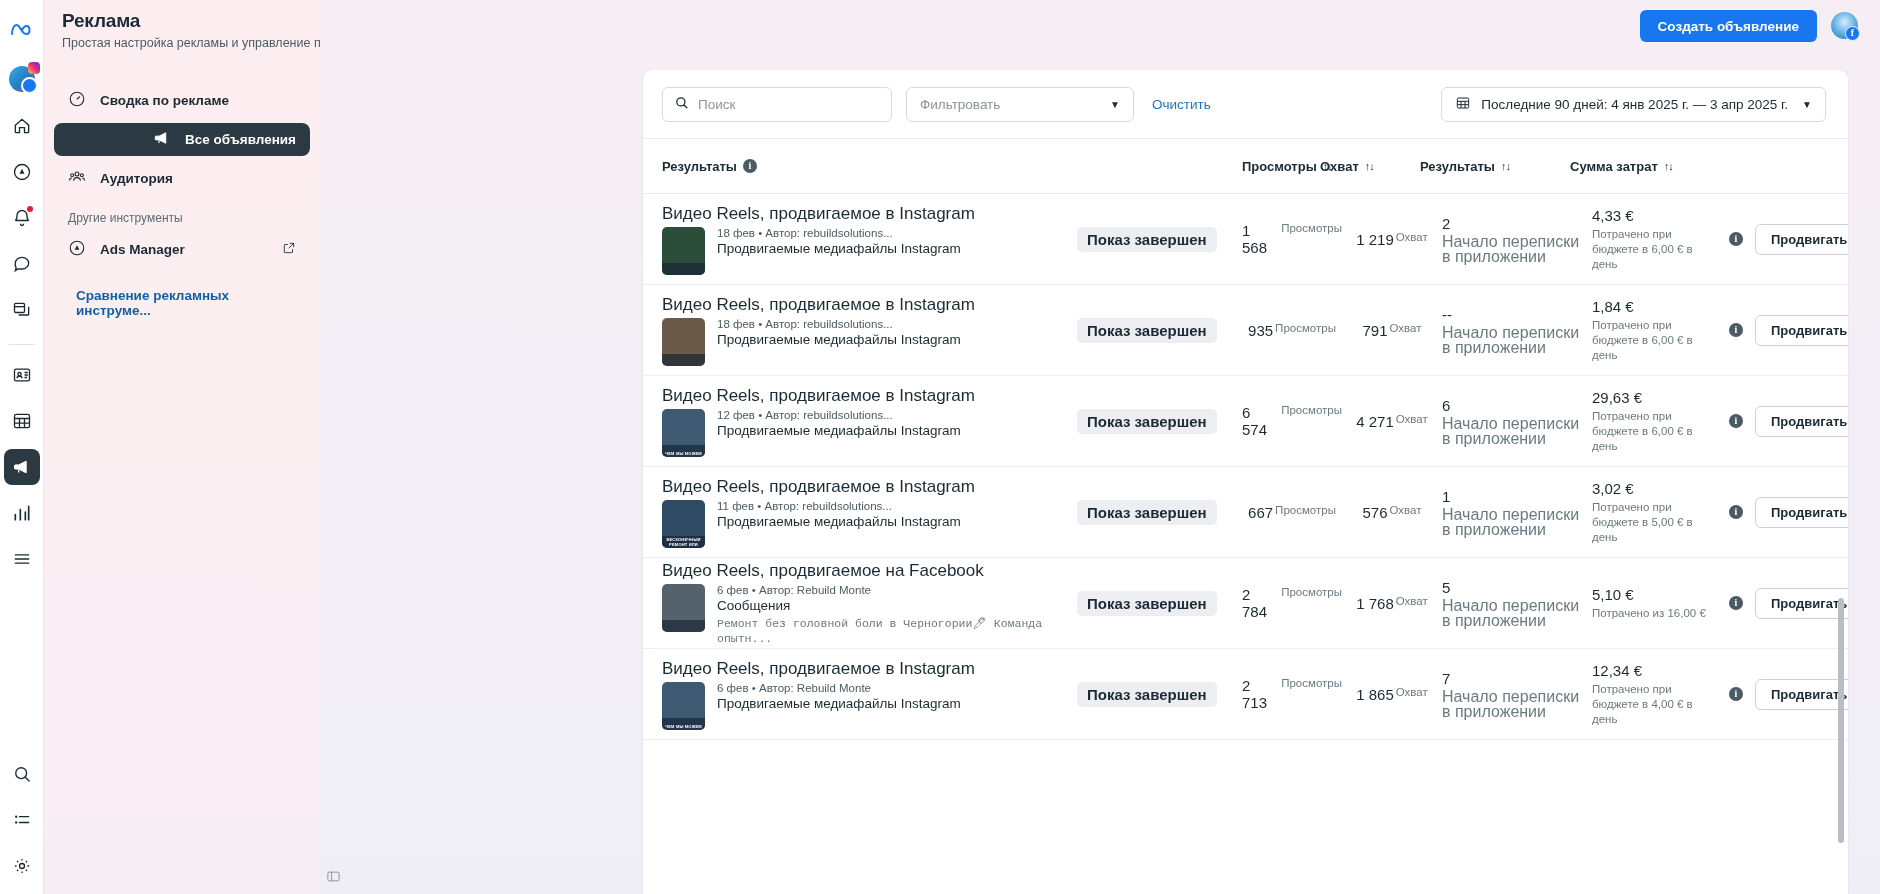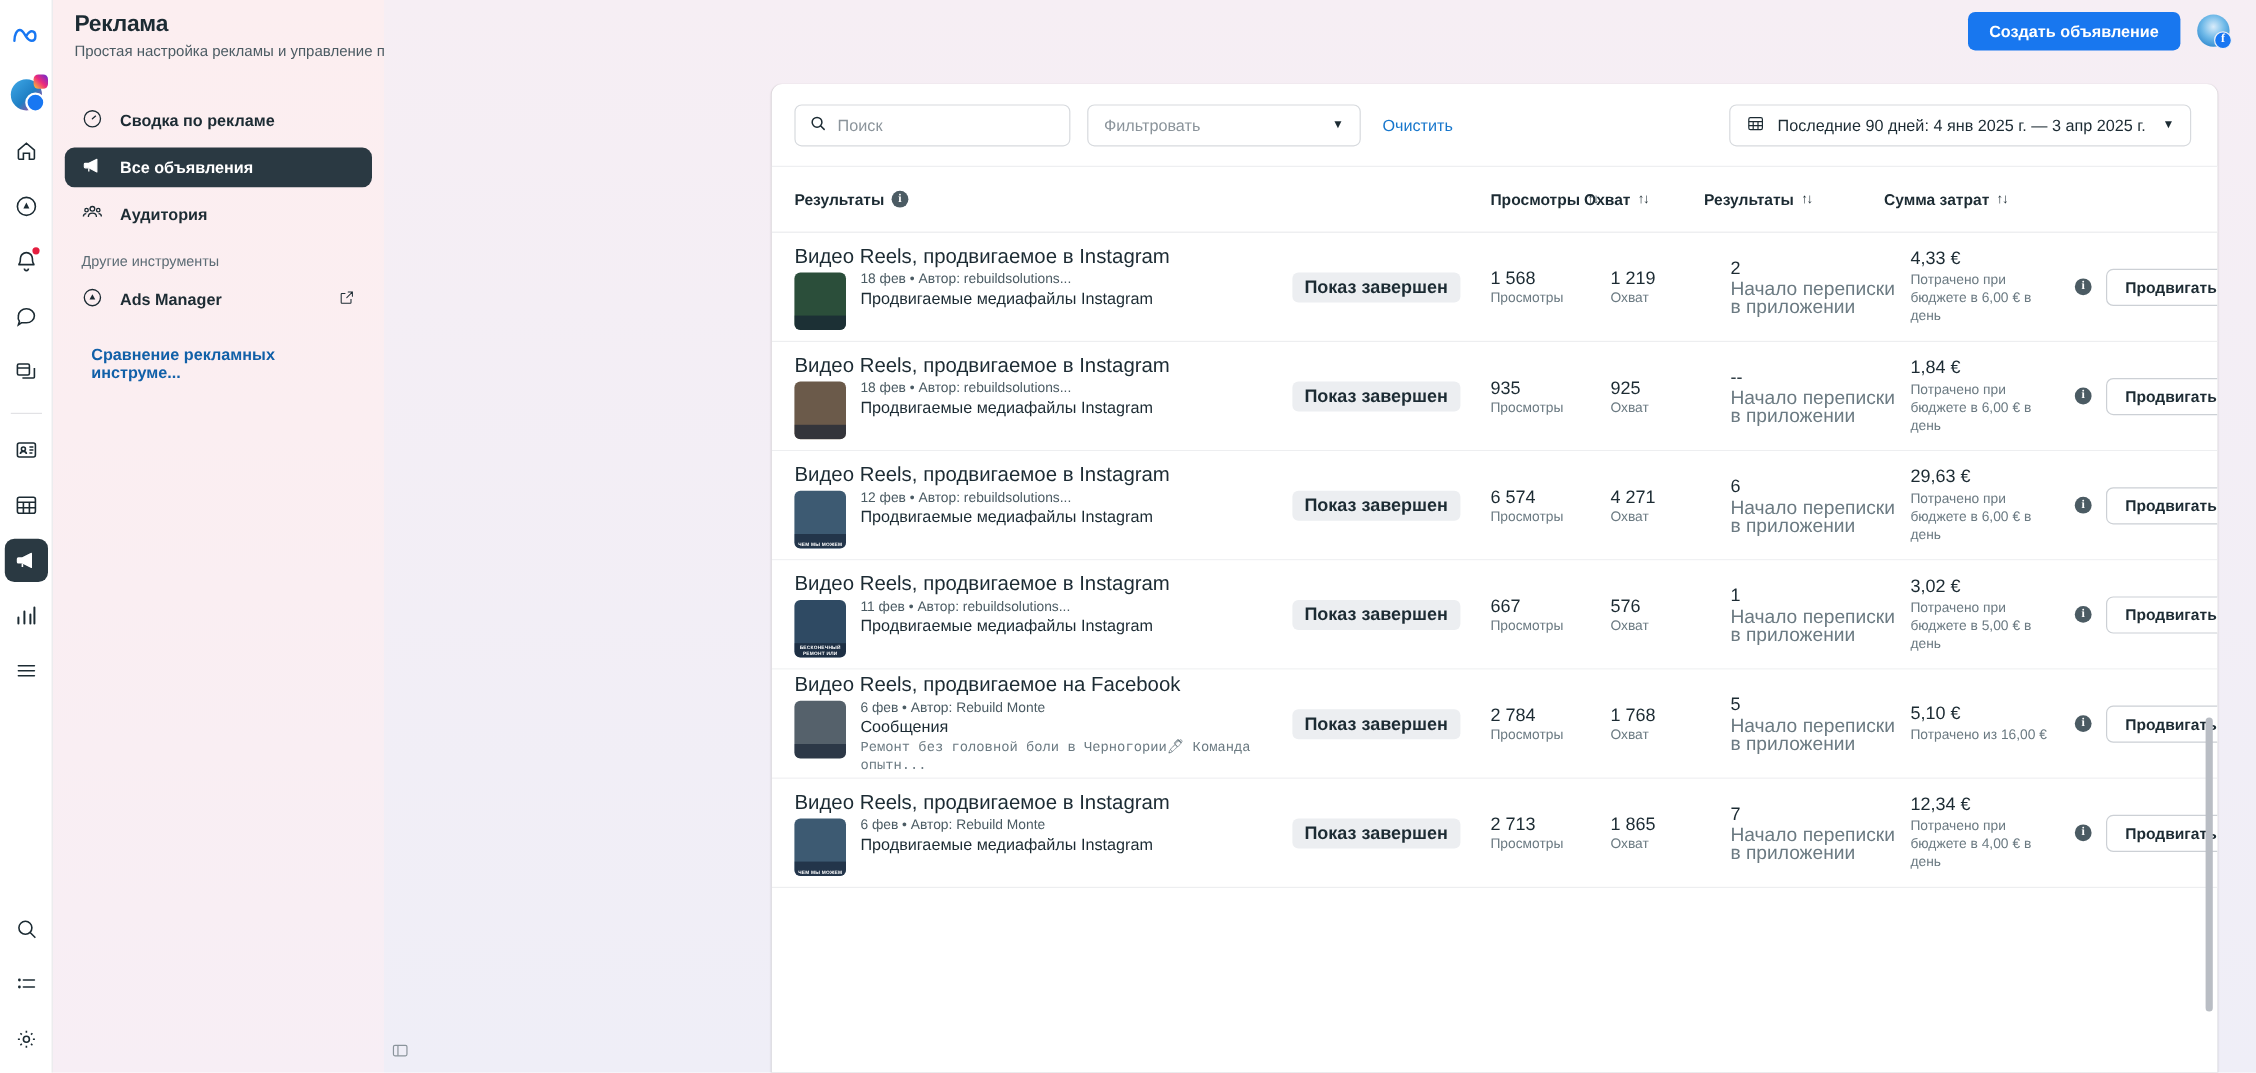--- a/index.html
+++ b/index.html
@@ -66,21 +66,21 @@
     font-size: 12.5px; color: #4b5b63; margin-top: 4px;
     white-space: nowrap;
   }
   .nav { margin-top: 34px; padding: 0 10px; }
   .nav-item {
     display: flex; align-items: center; gap: 14px;
     height: 33px; padding: 0 14px; border-radius: 8px;
     font-size: 13.5px; font-weight: 700; color: #1c2b33;
     cursor: pointer; margin-bottom: 6px;
   }
-  .nav-item.active { background: #2a3942; color: #ffffff; }
+  .nav-item.active { background: #2a3942; color: #ffffff; justify-content: flex-end; }
   .nav-item.active svg { stroke: #ffffff; }
   .nav-item svg { stroke: #1c2b33; fill: none; stroke-width: 1.5; flex: 0 0 auto; }
   .nav-group-label {
     font-size: 12px; color: #5c6c75; margin: 16px 0 8px 14px; font-weight: 400;
   }
   .nav-item .ext { margin-left: auto; }
   .compare-link {
     margin: 22px 0 0 8px; padding: 0 14px;
     font-size: 13.5px; font-weight: 700; color: #1160a8; cursor: pointer;
   }
@@ -202,21 +202,21 @@
     font-weight:700; letter-spacing:.2px; overflow:hidden;
   }
   .ad-meta { font-size: 11.5px; color: #4b5b63; white-space: nowrap; }
   .ad-name { font-size: 13.5px; color: #1c2b33; line-height: 17px; margin-top: 1px; }
   .ad-desc { font-size: 11.5px; color: #6b7a82; line-height: 15px; margin-top: 2px; font-family: Liberation Mono, monospace; }
   .status-cell { flex: 0 0 165px; }
   .status-pill {
     display: inline-block; background: #eceef1; color: #1c2b33;
     font-size: 15px; font-weight: 700; padding: 4px 10px; border-radius: 5px;
   }
-  .metric { display: flex; flex-direction: column; gap: 2px; justify-content: center; }
+  .metric { display: flex; flex-direction: row; gap: 2px; justify-content: center; }
   .metric .val { font-size: 15px; color: #1c2b33; }
   .metric .lbl { font-size: 11.5px; color: #6b7a82; }
   .metric-views { flex: 0 0 100px; }
   .metric-reach { flex: 0 0 100px; }
   .results-cell { flex: 0 0 150px; padding-right: 12px; }
   .results-cell .val { font-size: 15px; color: #1c2b33; }
   .results-cell .lbl { font-size: 16px; color: #6b7a82; line-height: 15px; margin-top: 2px; }
   .spend-cell { flex: 0 0 125px; padding-right: 8px; }
   .spend-cell .val { font-size: 15px; color: #1c2b33; font-weight: 400; }
   .spend-cell .lbl { font-size: 11.5px; color: #6b7a82; line-height: 15px; margin-top: 3px; }
@@ -518,21 +518,21 @@
         </div>
       </div>
       <div class="status-cell">
         <span class="status-pill">Показ завершен</span>
       </div>
       <div class="metric metric-views">
         <span class="val">935</span>
                 <span class="lbl">Просмотры</span>
       </div>
       <div class="metric metric-reach">
-        <span class="val">925</span>
+        <span class="val">791</span>
                 <span class="lbl">Охват</span>
       </div>
       <div class="results-cell">
         <div class="val">--</div>
                 <div class="lbl">Начало переписки в приложении</div>
       </div>
       <div class="spend-cell">
         <div class="val">1,84 €</div>
                 <div class="lbl">Потрачено при бюджете в 6,00 € в день</div>
       </div>

